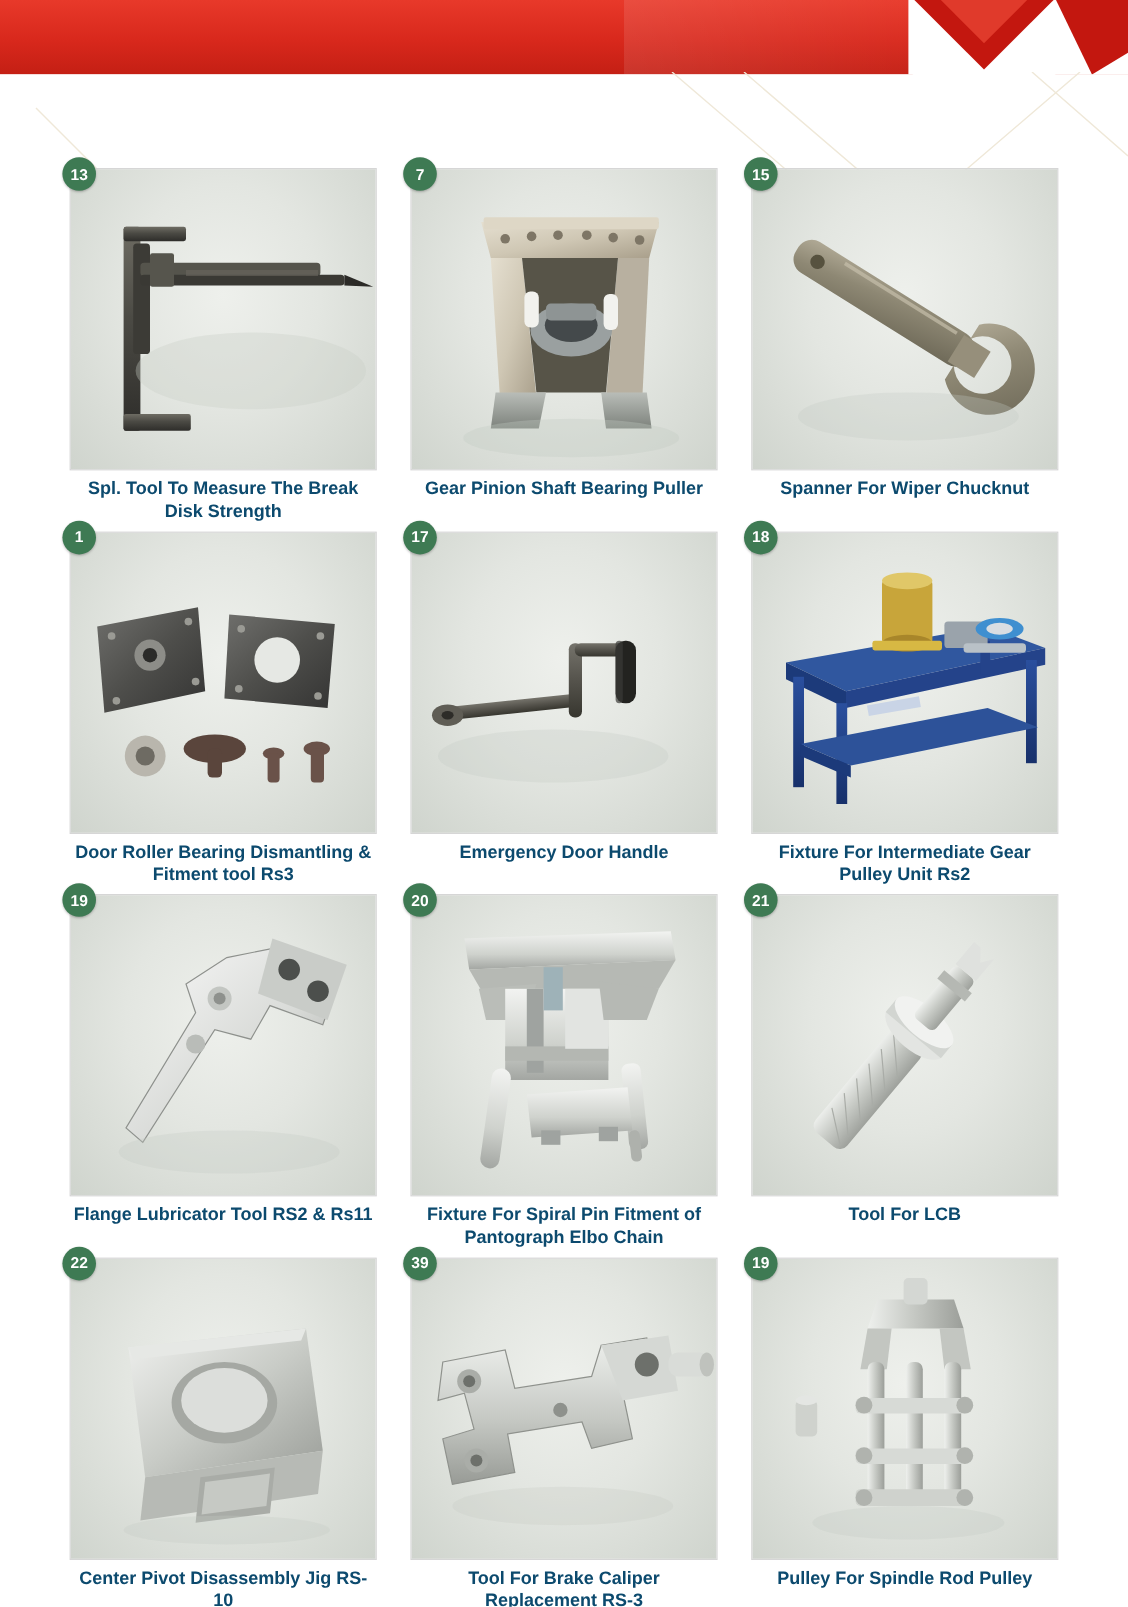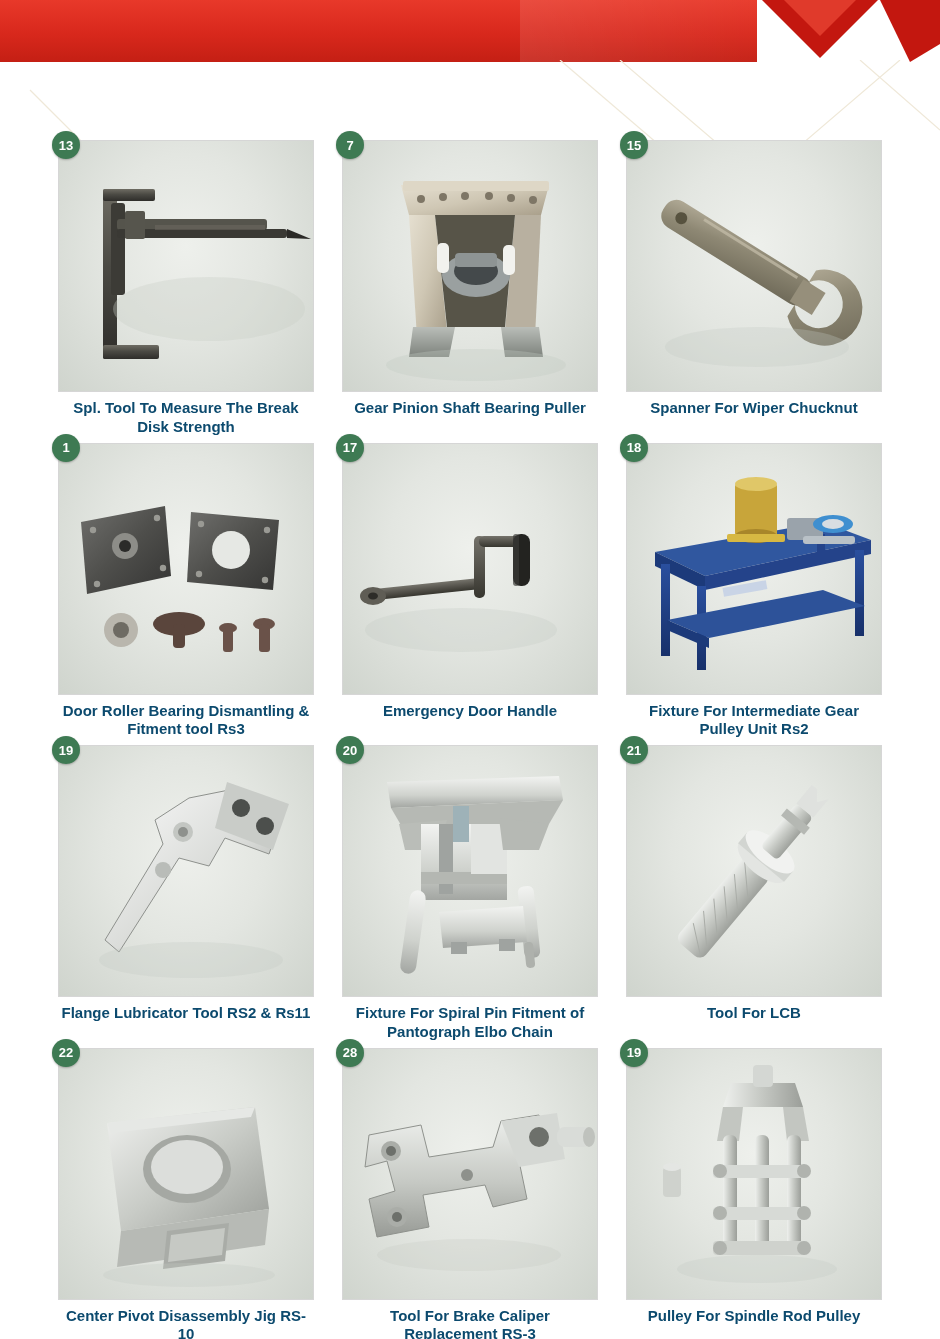--- a/index.html
+++ b/index.html
@@ -490,21 +490,21 @@
 
           <polygon points="108,182 170,174 166,212 104,220" fill="#a9aca7"></polygon>
           <polygon points="112,186 166,179 163,206 109,213" fill="#c6c9c4"></polygon>
           <ellipse cx="130" cy="226" rx="86" ry="12" fill="#c4cac2" opacity="0.3"></ellipse>
         </svg>
       </div>
       <div class="caption">Center Pivot Disassembly Jig RS-10</div>
     </div>
 
     <div class="card">
-      <div class="badge">28</div>
+      <div class="badge">39</div>
       <div class="photo">
         <svg width="254" height="250" viewBox="0 0 254 250">
           <defs>
             <linearGradient id="alu5" x1="0" y1="0" x2="0" y2="1">
               <stop offset="0%" stop-color="#eef0ed"></stop>
               <stop offset="55%" stop-color="#c6c9c4"></stop>
               <stop offset="100%" stop-color="#989b96"></stop>
             </linearGradient>
           </defs>
 

